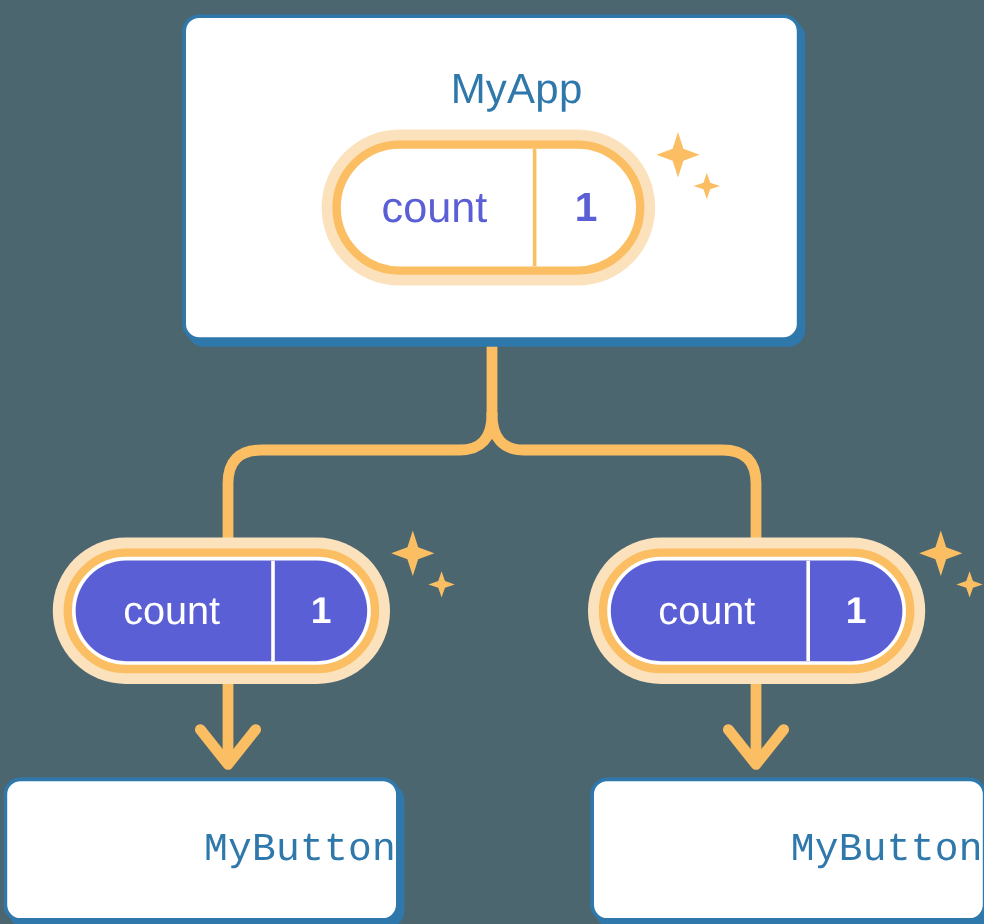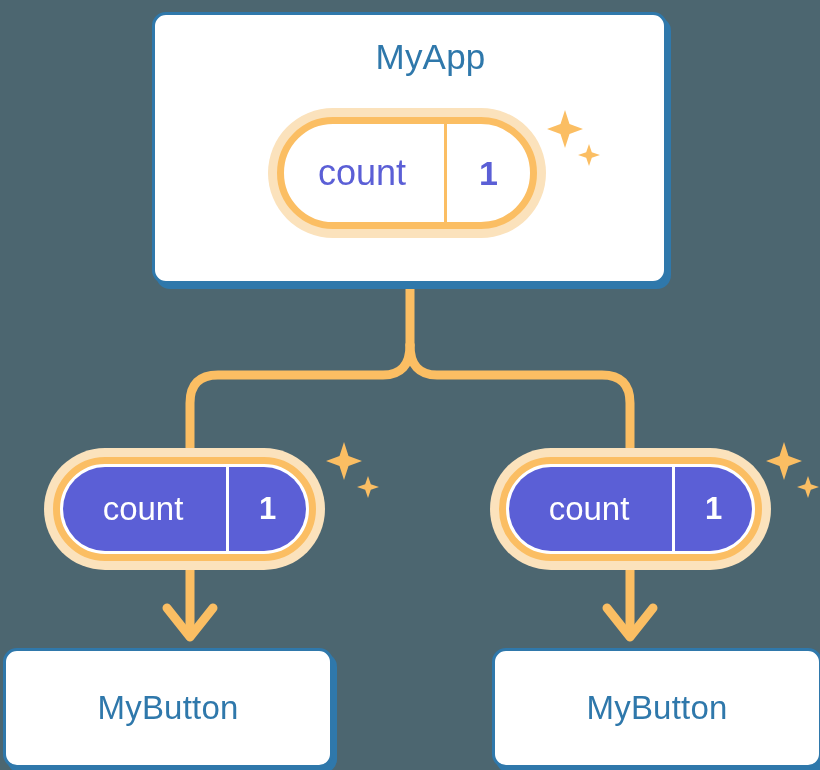--- a/index.html
+++ b/index.html
@@ -52,30 +52,31 @@
     white-space: nowrap;
   }
 
   #app-card {
     left: 152px;
     top: 12px;
     width: 515px;
     height: 272px;
   }
   #app-card .card-title {
-    margin-top: 22px;
+    margin-top: 40px;
     padding-left: 42px;
   }
 
   .button-card {
     width: 330px;
     height: 120px;
     display: flex;
     align-items: center;
-    justify-content: center;
+    justify-content: flex-end;
+    font-family: Liberation Mono, monospace;
   }
   #button-card-left  { left: 3px;   top: 648px; }
   #button-card-right { left: 492px; top: 648px; }
   .button-card .card-title { font-size: 33px; }
 
   
   .pill-wrap {
     position: absolute;
     z-index: 4;
     border-radius: 999px;

